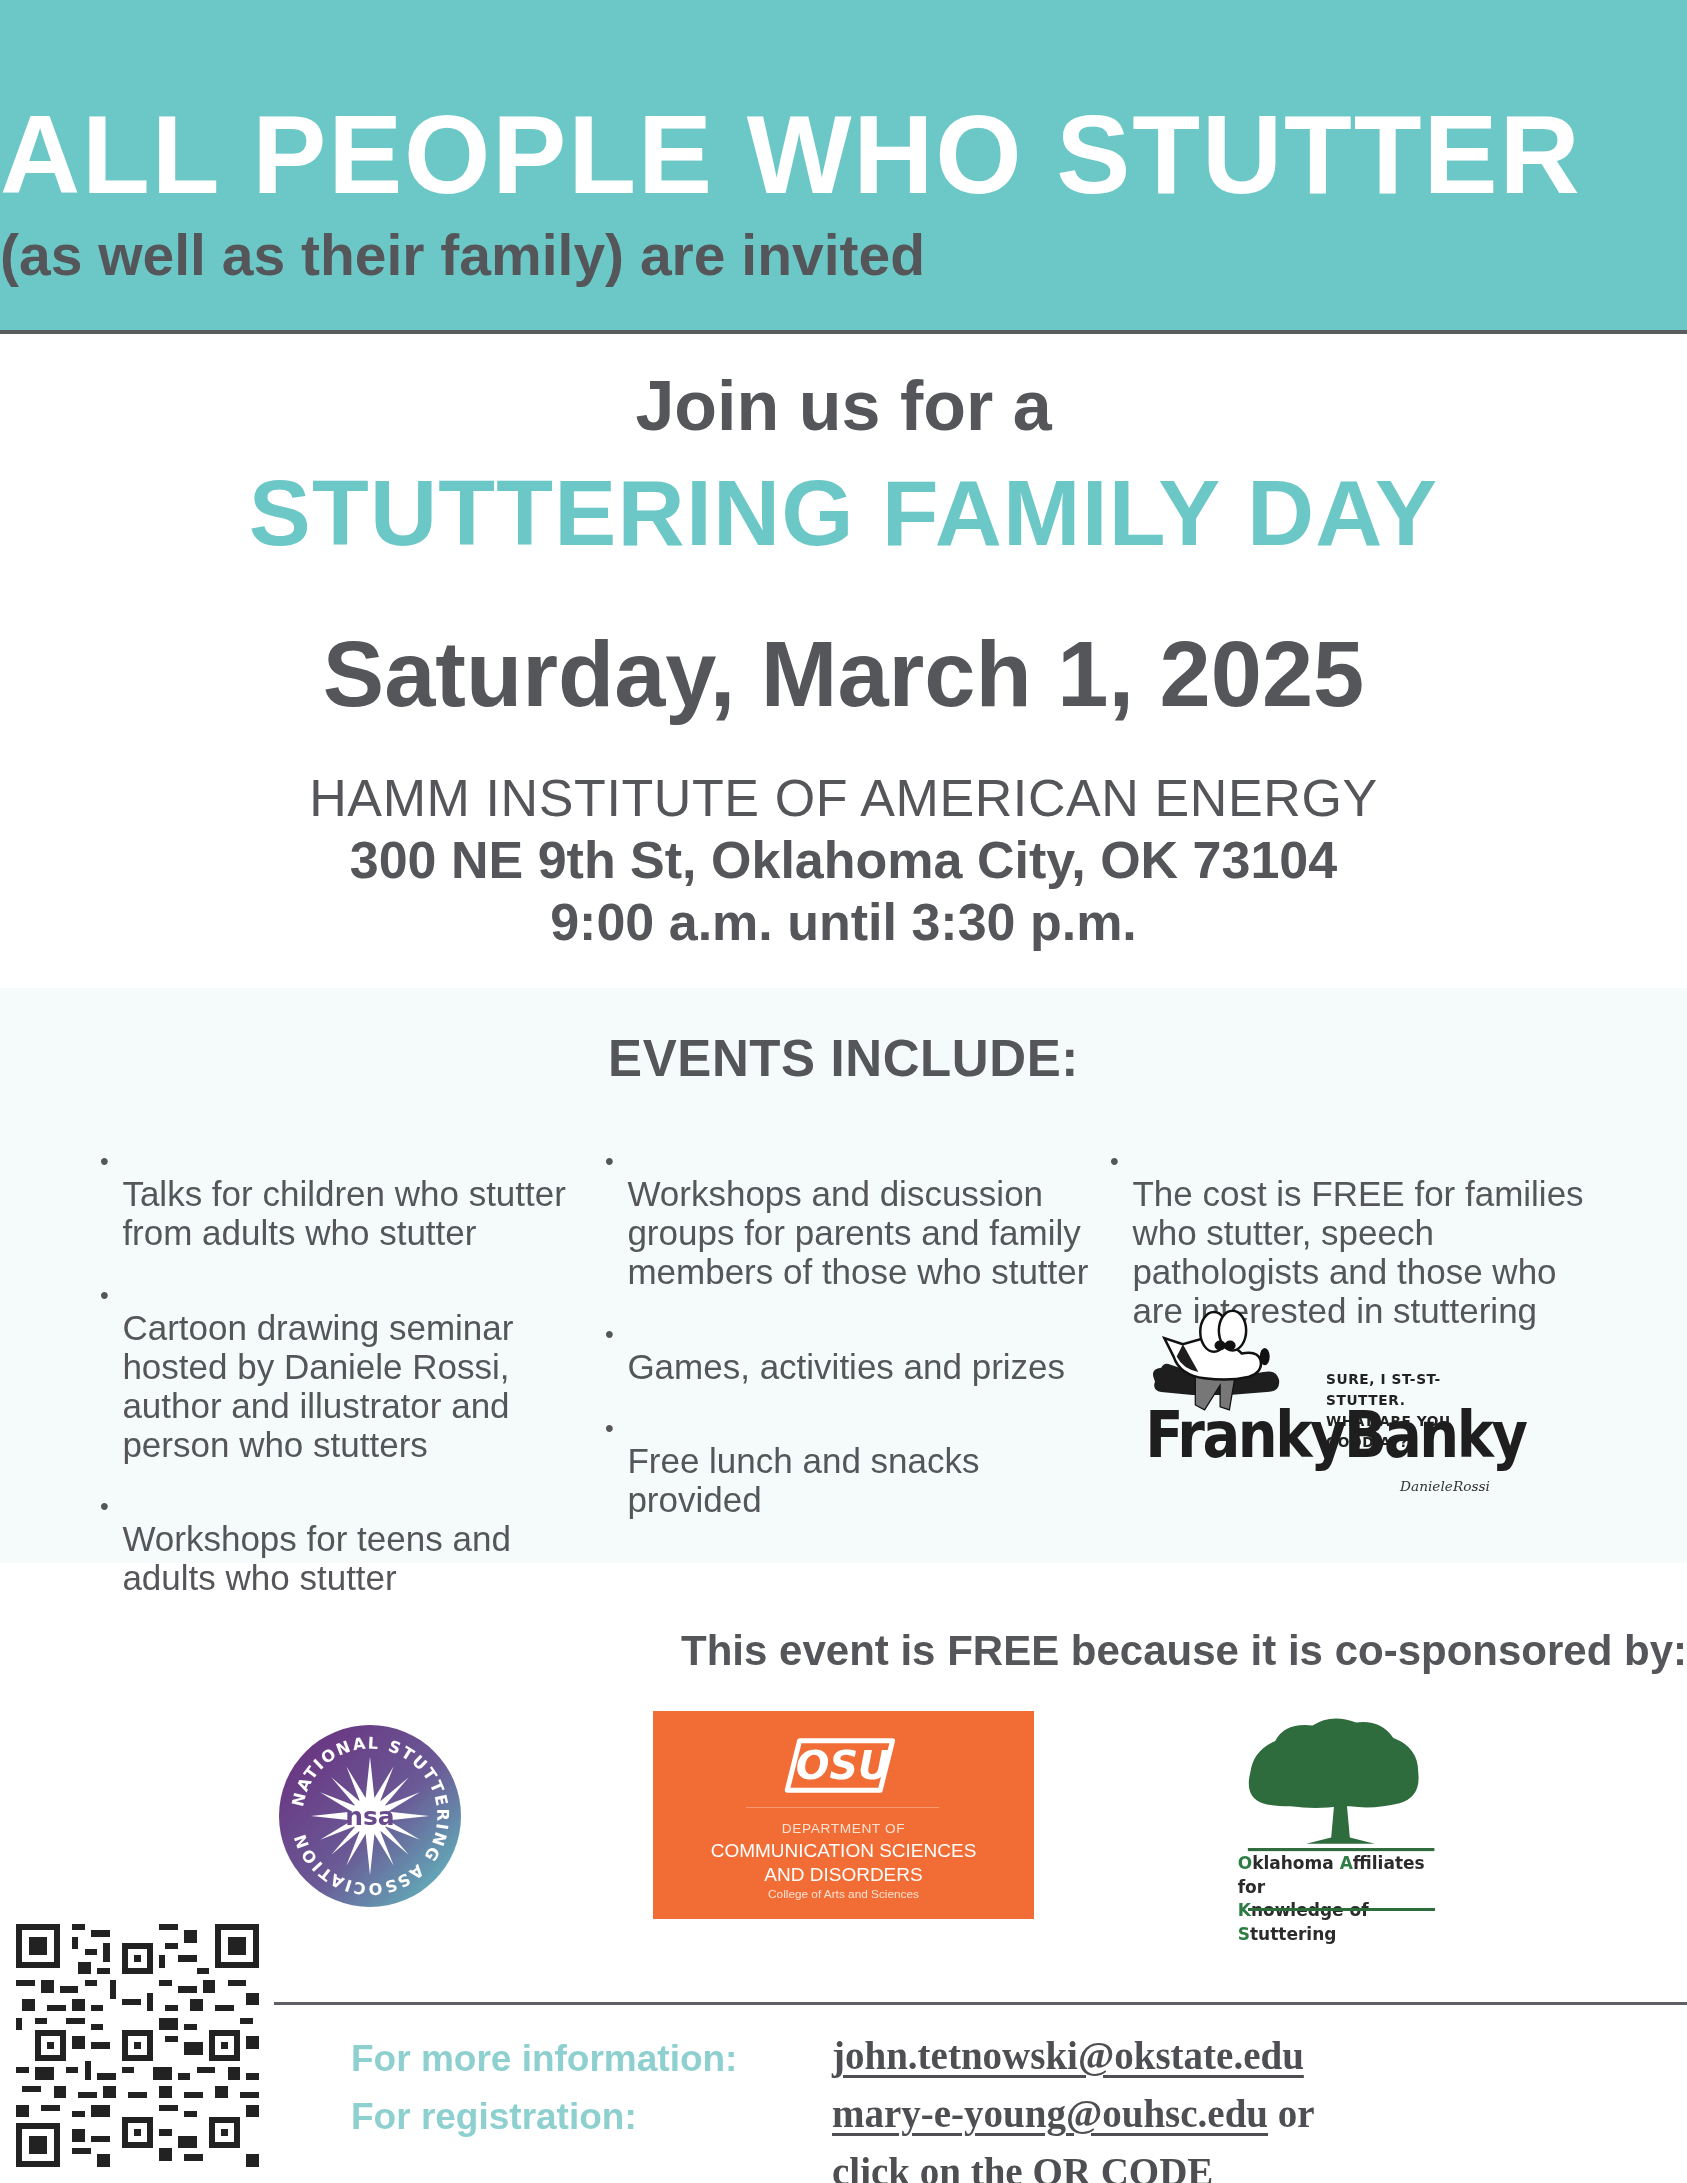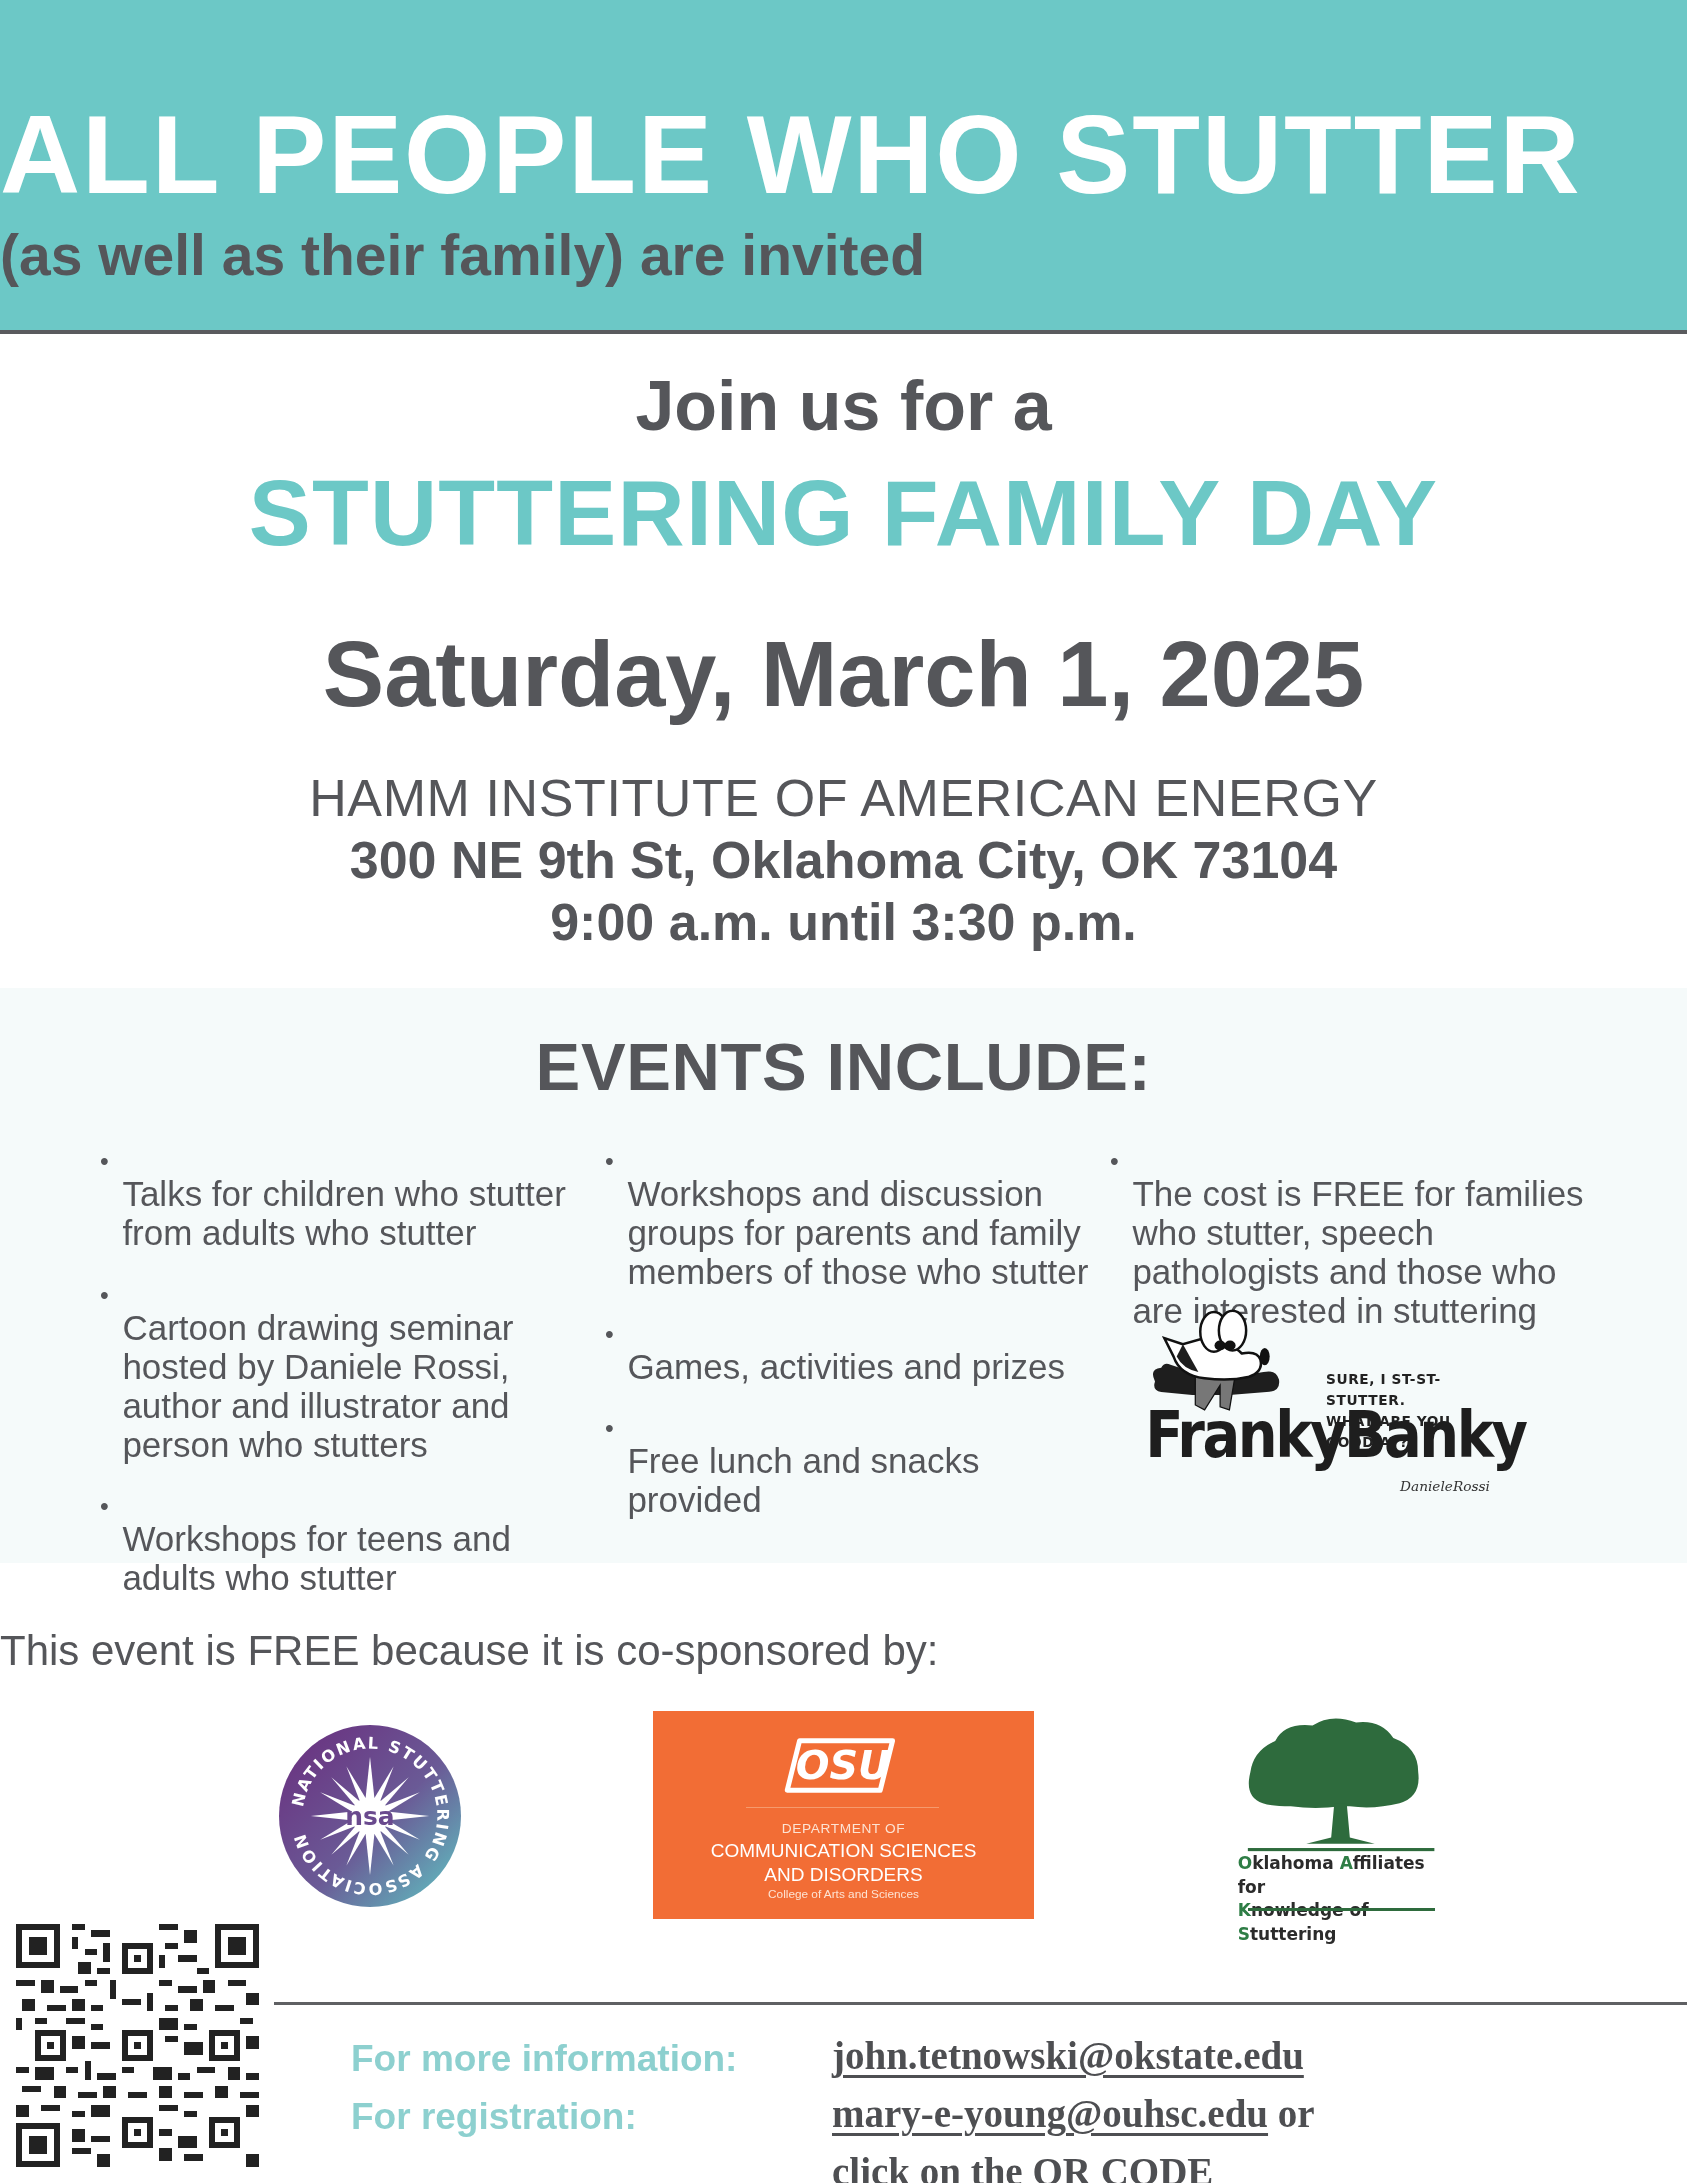--- a/index.html
+++ b/index.html
@@ -24,40 +24,40 @@
   .venue { position: absolute; left: 0; top: 772px; width: 1687px; text-align: center; font-weight: 400;
     font-size: 52px; color: #55565a; letter-spacing: 0.6px; line-height: 1; }
   .address { position: absolute; left: 0; top: 834px; width: 1687px; text-align: center; font-weight: 700;
     font-size: 52px; color: #55565a; line-height: 1; }
   .time { position: absolute; left: 0; top: 896px; width: 1687px; text-align: center; font-weight: 700;
     font-size: 52px; color: #55565a; line-height: 1; }
 
   
   .events-band { position: absolute; left: 0; top: 988px; width: 1687px; height: 575px; background: #f5fafa; }
   .events-heading { position: absolute; left: 0; top: 1033px; width: 1687px; text-align: center; font-weight: 700;
-    font-size: 67px; color: #55565a; letter-spacing: 0.6px; line-height: 1; }
+    font-size: 51px; color: #55565a; letter-spacing: 0.6px; line-height: 1; }
   .col { position: absolute; top: 1142px; }
   .col-1 { left: 100px; width: 485px; }
   .col-2 { left: 605px; width: 485px; }
   .col-3 { left: 1110px; width: 485px; }
   .bullet { display: flex; font-size: 35px; line-height: 39px; color: #55565a; margin-bottom: 23.6px; }
   .bullet .dot { width: 22.4px; flex: 0 0 22.4px; font-size: 25px; line-height: 39px; }
   .bullet .txt { flex: 1; margin-top: 32px; }
 
   
   .franky { position: absolute; left: 1139px; top: 1307px; width: 348px; height: 199px; }
   .franky-tag { position: absolute; left: 187px; top: 62px; font-family: "DejaVu Sans", sans-serif; font-weight: 700;
     font-size: 13.7px; line-height: 21px; color: #222; letter-spacing: 0.6px; }
   .franky-name { position: absolute; left: 6.2px; top: 96px; font-family: "DejaVu Sans", sans-serif; font-weight: 700;
     font-size: 56px; color: #1e1e1e; letter-spacing: -2.5px; line-height: 1; transform: scaleY(1.15); transform-origin: left top; }
   .franky-sig { position: absolute; left: 261px; top: 171px; font-family: "DejaVu Serif", serif; font-style: italic;
     font-size: 13.7px; color: #333; }
 
   
-  .sponsor-heading { position: absolute; left: 0; top: 1630px; width: 1687px; text-align: left; font-weight: 400;
+  .sponsor-heading { position: absolute; left: 0; top: 1630px; width: 1687px; text-align: right; font-weight: 700;
     font-size: 42px; color: #55565a; line-height: 1; }
   .nsa-logo { position: absolute; left: 279px; top: 1725px; width: 182px; height: 182px; }
   .osu-logo { position: absolute; left: 653px; top: 1711px; width: 381px; height: 208px; background: #f26d35; }
   .osu-mark { position: absolute; left: 128px; top: 17.4px; width: 124px; height: 75px; }
   .osu-rule { position: absolute; left: 93px; top: 96px; width: 193px; height: 0.6px; background: #f59a6d; }
   .osu-dept { position: absolute; left: 0; top: 110px; width: 381px; text-align: center; color: #fde3d3; font-size: 13.7px; letter-spacing: 0.6px; }
   .osu-name { position: absolute; left: 0; top: 128px; width: 381px; text-align: center; color: #ffffff; font-weight: 400; font-size: 19px; line-height: 23.6px; }
   .osu-college { position: absolute; left: 0; top: 176px; width: 381px; text-align: center; color: #fde3d3; font-size: 11.8px; }
   .oaks-logo { position: absolute; left: 1219px; top: 1710px; width: 243px; height: 212px; background: #ffffff; }
   .oaks-text { position: absolute; left: 18.7px; top: 142px; width: 218px; font-family: "DejaVu Sans", sans-serif; font-weight: 700;

